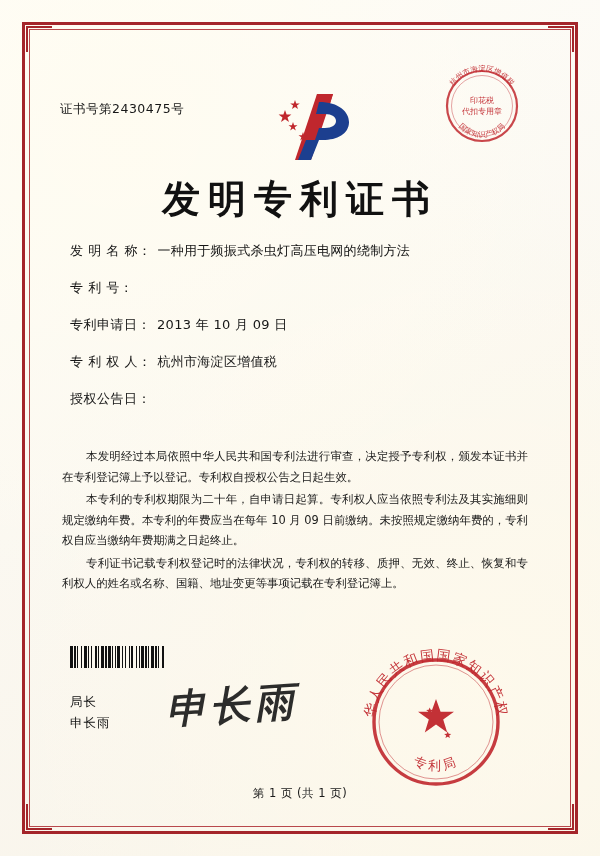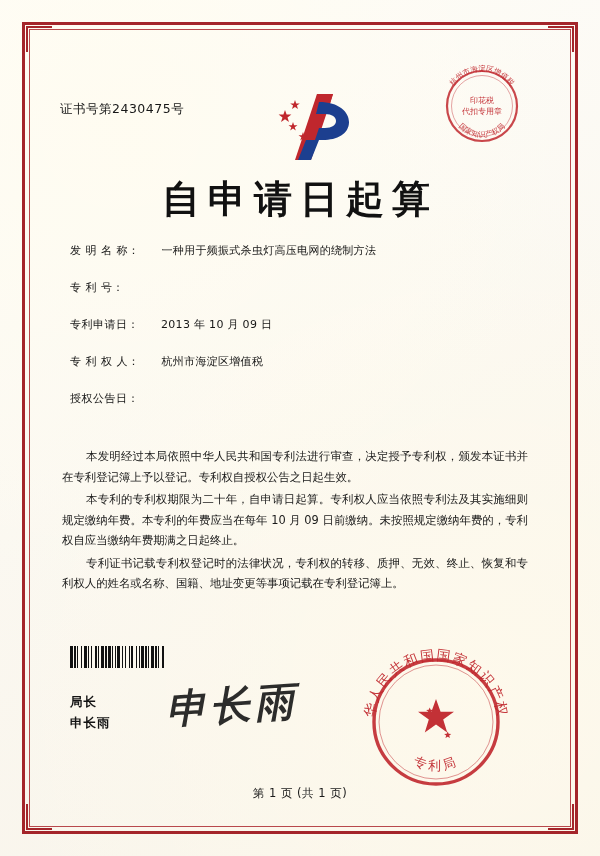--- a/index.html
+++ b/index.html
@@ -120,24 +120,23 @@
   .fields {
     position: absolute;
     left: 24px;
     top: 196px;
     width: 470px;
   }
   .field-row {
     display: flex;
     align-items: flex-end;
     margin-bottom: 19px;
-    font-size: 11px;
+    font-size: 13px;
     line-height: 18px;
     color: #161616;
-    gap: 16px;
   }
   .field-label {
     white-space: nowrap;
     letter-spacing: 0.5px;
   }
   .field-value {
     margin-left: 6px;
     letter-spacing: 0.3px;
   }
 
@@ -174,21 +173,20 @@
 
   
   .sign-block {
     position: absolute;
     left: 24px;
     top: 645px;
     font-size: 12.5px;
     line-height: 21px;
     letter-spacing: 1px;
     color: #131313;
-    font-weight: bold;
   }
   .signature-script {
     position: absolute;
     left: 120px;
     top: 632px;
     font-family: "DejaVu Serif", "Liberation Serif", serif;
     font-size: 40px;
     font-style: italic;
     font-weight: bold;
     color: #1b1b1b;
@@ -274,21 +272,21 @@
           <textPath href="#arcTop" startOffset="50%" text-anchor="middle">杭州市海淀区增值税</textPath>
         </text>
         <text font-size="7.5" fill="#c0272d" font-family="DejaVu Sans, sans-serif" opacity="0.9">
           <textPath href="#arcBottom" startOffset="50%" text-anchor="middle">国家知识产权局</textPath>
         </text>
         <text x="44" y="41" font-size="8" fill="#c0272d" text-anchor="middle" font-family="DejaVu Sans, sans-serif" opacity="0.95">印花税</text>
         <text x="44" y="52" font-size="8" fill="#c0272d" text-anchor="middle" font-family="DejaVu Sans, sans-serif" opacity="0.95">代扣专用章</text>
       </svg>
     </div>
 
-    <div class="title">自申请日起算</div>
+    <div class="title">发明专利证书</div>
 
     <div class="fields">
       <div class="field-row">
         <span class="field-label">发 明 名 称：</span>
         <span class="field-value">一种用于频振式杀虫灯高压电网的绕制方法</span>
       </div>
       <div class="field-row">
         <span class="field-label">专 利 号：</span>
       </div>
       <div class="field-row">

